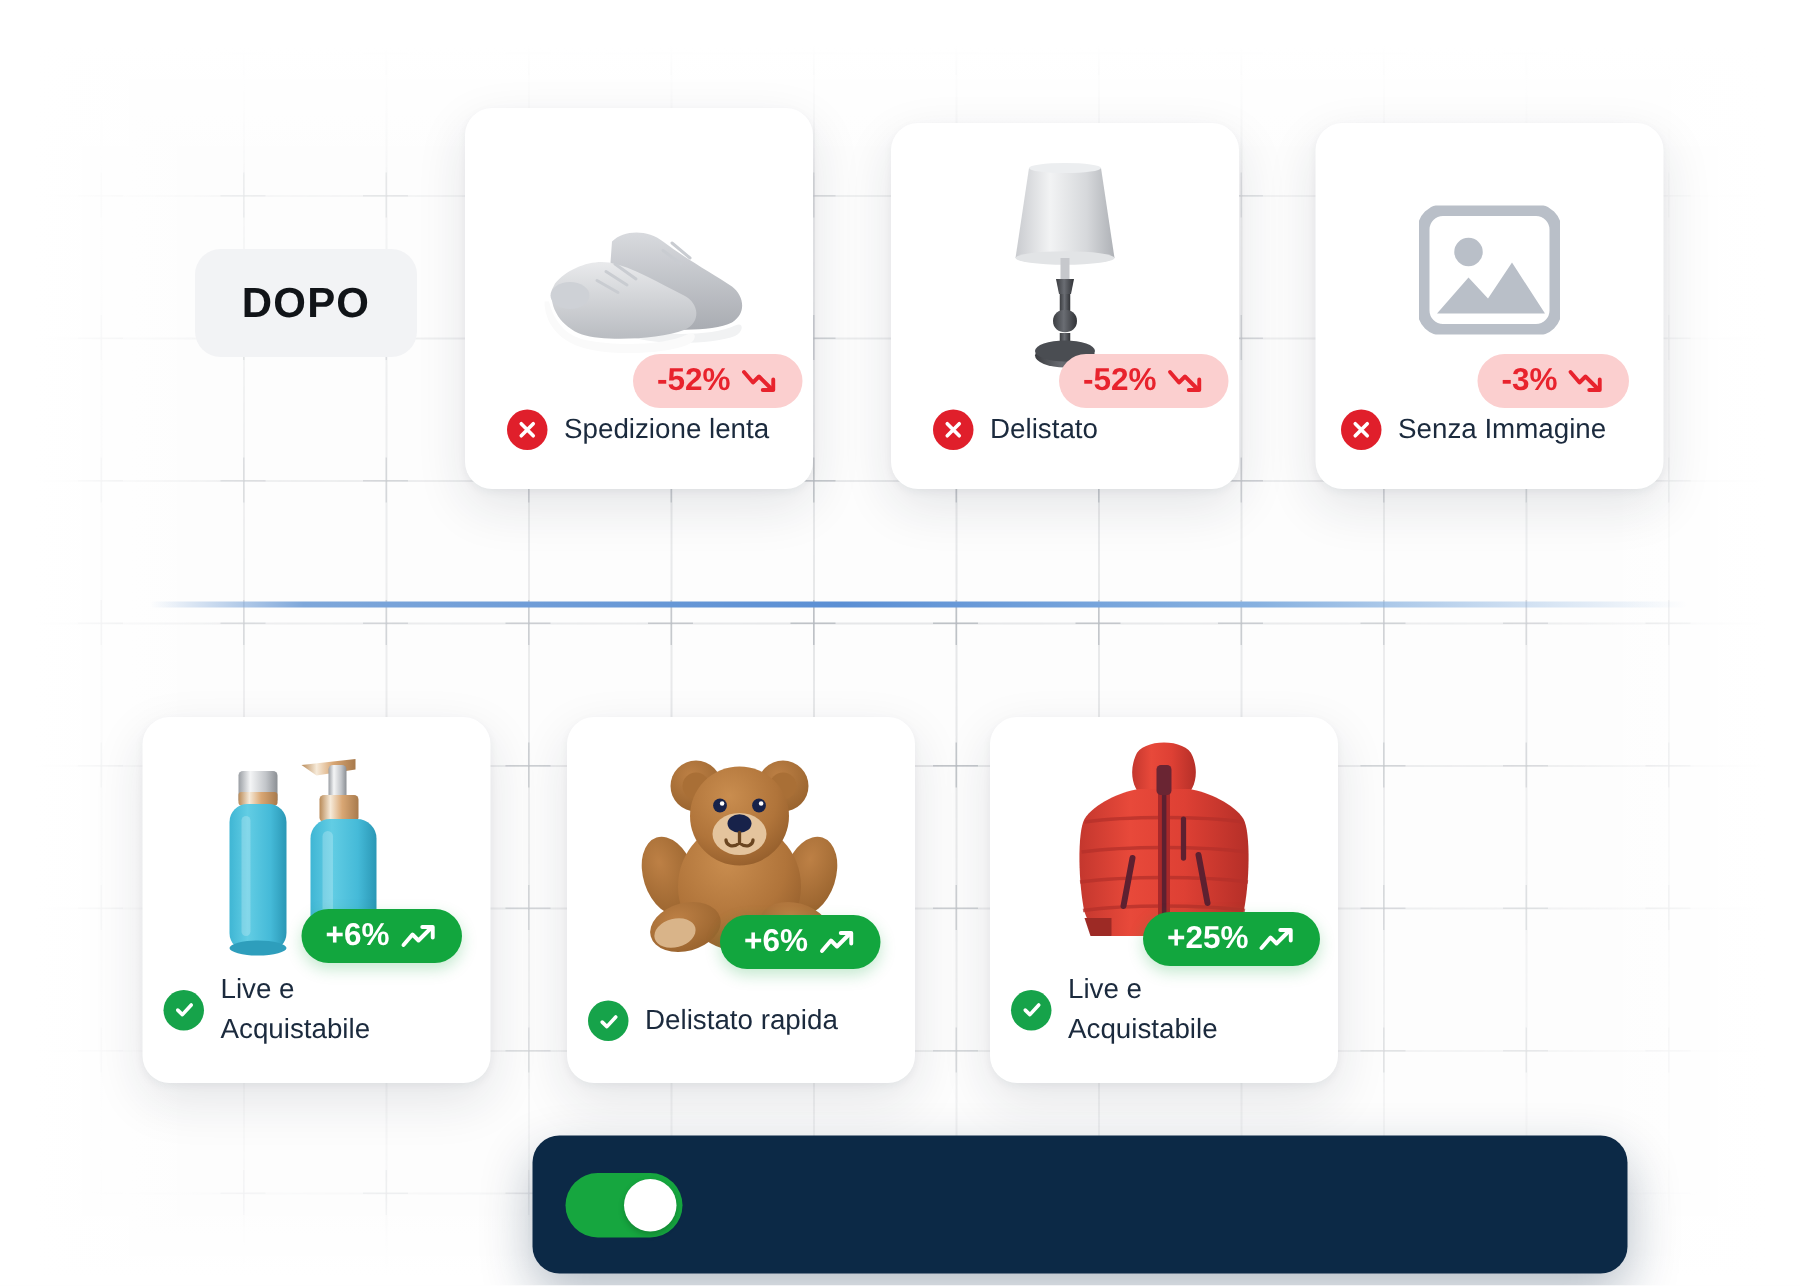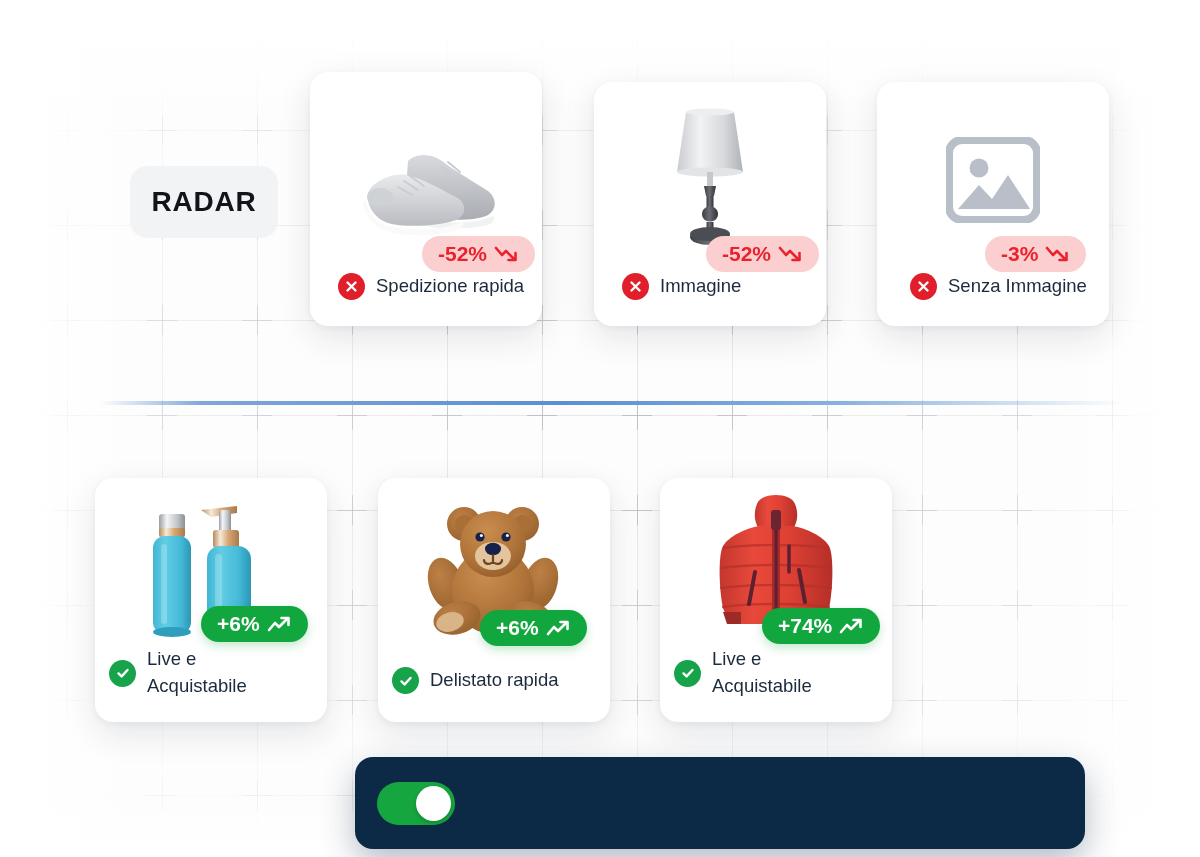--- a/index.html
+++ b/index.html
@@ -251,21 +251,21 @@
       <div class="plus" style="left: 1207px; top: 605px; opacity: 0.0836787;"></div>
       <div class="plus" style="left: 1207px; top: 700px; opacity: 0.0354622;"></div>
       <div class="plus" style="left: 1207px; top: 795px; opacity: 0;"></div>
     </div>
   <div class="wash wash-top"></div>
   <div class="wash wash-bottom"></div>
   <div class="wash wash-left"></div>
   <div class="wash wash-right"></div>
 
   <div class="tag-chip" id="chip-prima">
-    <span>RADAR</span>
+    <span>DOPO</span>
   </div>
 
   <div class="card" style="left:310px;top:72px;width:232px;height:254px;">
     <div class="card-media" style="top:50px;height:130px;">
       <svg width="160" height="112" viewBox="0 0 160 112">
         <defs>
           <linearGradient id="shA" x1="0" y1="0" x2="0" y2="1">
             <stop offset="0" stop-color="#e9eaec"></stop>
               <stop offset="1" stop-color="#b9bcc1"></stop>
           </linearGradient>
@@ -296,21 +296,21 @@
         <path d="M2 3 L8 10 L12 6 L20 14" fill="none" stroke="#e8232d" stroke-width="2.6" stroke-linecap="round" stroke-linejoin="round"></path>
         <path d="M21.5 8 L21.5 15 L14.5 15" fill="none" stroke="#e8232d" stroke-width="2.6" stroke-linecap="round" stroke-linejoin="round"></path>
       </svg>
     </div>
     <div class="card-foot">
       <span class="status-ico status-bad">
         <svg width="15" height="15" viewBox="0 0 15 15">
             <path d="M3.5 3.5 L11.5 11.5 M11.5 3.5 L3.5 11.5" stroke="#fff" stroke-width="2.4" stroke-linecap="round"></path>
           </svg>
       </span>
-      <span class="foot-label">Spedizione rapida</span>
+      <span class="foot-label">Spedizione lenta</span>
     </div>
   </div>
 
   <div class="card" style="left:594px;top:82px;width:232px;height:244px;">
     <div class="card-media" style="top:24px;height:146px;">
       <svg width="110" height="146" viewBox="0 0 110 146">
         <defs>
           <linearGradient id="lmpS" x1="0" y1="0" x2="1" y2="0">
             <stop offset="0" stop-color="#c9cbcf"></stop>
               <stop offset=".35" stop-color="#f2f3f4"></stop>
@@ -341,40 +341,40 @@
         <path d="M2 3 L8 10 L12 6 L20 14" fill="none" stroke="#e8232d" stroke-width="2.6" stroke-linecap="round" stroke-linejoin="round"></path>
         <path d="M21.5 8 L21.5 15 L14.5 15" fill="none" stroke="#e8232d" stroke-width="2.6" stroke-linecap="round" stroke-linejoin="round"></path>
       </svg>
     </div>
     <div class="card-foot">
       <span class="status-ico status-bad">
         <svg width="15" height="15" viewBox="0 0 15 15">
             <path d="M3.5 3.5 L11.5 11.5 M11.5 3.5 L3.5 11.5" stroke="#fff" stroke-width="2.4" stroke-linecap="round"></path>
           </svg>
       </span>
-      <span class="foot-label">Immagine</span>
+      <span class="foot-label">Delistato</span>
     </div>
   </div>
 
   <div class="card" style="left:877px;top:82px;width:232px;height:244px;">
     <div class="card-media" style="top:38px;height:120px;">
       <svg class="ph-img" viewBox="0 0 94 86">
         <rect x="3" y="3" width="88" height="80" rx="13" fill="none" stroke="#b9bfc8" stroke-width="8"></rect>
         <circle cx="33" cy="31" r="9.5" fill="#b9bfc8"></circle>
         <path d="M12 72 L33 48 L46 62 L62 38 L84 72 Z" fill="#b9bfc8"></path>
       </svg>
     </div>
     <div class="badge badge-down" style="left:108px;top:154px;">
       <span>-3%</span>
       <svg width="25" height="18" viewBox="0 0 25 18">
         <path d="M2 3 L8 10 L12 6 L20 14" fill="none" stroke="#e8232d" stroke-width="2.6" stroke-linecap="round" stroke-linejoin="round"></path>
         <path d="M21.5 8 L21.5 15 L14.5 15" fill="none" stroke="#e8232d" stroke-width="2.6" stroke-linecap="round" stroke-linejoin="round"></path>
       </svg>
     </div>
-    <div class="card-foot" style="padding-left:33px;">
+    <div class="card-foot" style="padding-left:17px;">
       <span class="status-ico status-bad">
         <svg width="15" height="15" viewBox="0 0 15 15">
             <path d="M3.5 3.5 L11.5 11.5 M11.5 3.5 L3.5 11.5" stroke="#fff" stroke-width="2.4" stroke-linecap="round"></path>
           </svg>
       </span>
       <span class="foot-label">Senza Immagine</span>
     </div>
   </div>
 
   <div class="divider"></div>
@@ -521,21 +521,21 @@
 
         <path d="M54 86 L48 118" stroke="#5d2030" stroke-width="4" stroke-linecap="round" fill="none"></path>
         <path d="M98 84 L104 116" stroke="#5d2030" stroke-width="4" stroke-linecap="round" fill="none"></path>
         <path d="M88 60 L88 86" stroke="#5d2030" stroke-width="3.5" stroke-linecap="round" fill="none"></path>
 
         <path d="M22 126 L40 126 L40 138 L26 138 Z" fill="#9d2a25"></path>
         <path d="M128 126 L110 126 L110 138 L124 138 Z" fill="#9d2a25"></path>
       </svg>
     </div>
     <div class="badge badge-up" style="left:102px;top:130px;">
-      <span>+74%</span>
+      <span>+25%</span>
       <svg width="25" height="18" viewBox="0 0 25 18">
         <path d="M2 15 L8 8 L12 12 L20 4" fill="none" stroke="#fff" stroke-width="2.6" stroke-linecap="round" stroke-linejoin="round"></path>
         <path d="M14.5 3 L21.5 3 L21.5 10" fill="none" stroke="#fff" stroke-width="2.6" stroke-linecap="round" stroke-linejoin="round"></path>
       </svg>
     </div>
     <div class="card-foot" style="padding-left:14px;padding-bottom:22px;align-items:center;">
       <span class="status-ico status-good">
         <svg width="16" height="16" viewBox="0 0 16 16">
             <path d="M3.5 8.4 L6.6 11.4 L12.5 5" fill="none" stroke="#fff" stroke-width="2.4" stroke-linecap="round" stroke-linejoin="round"></path>
           </svg>

